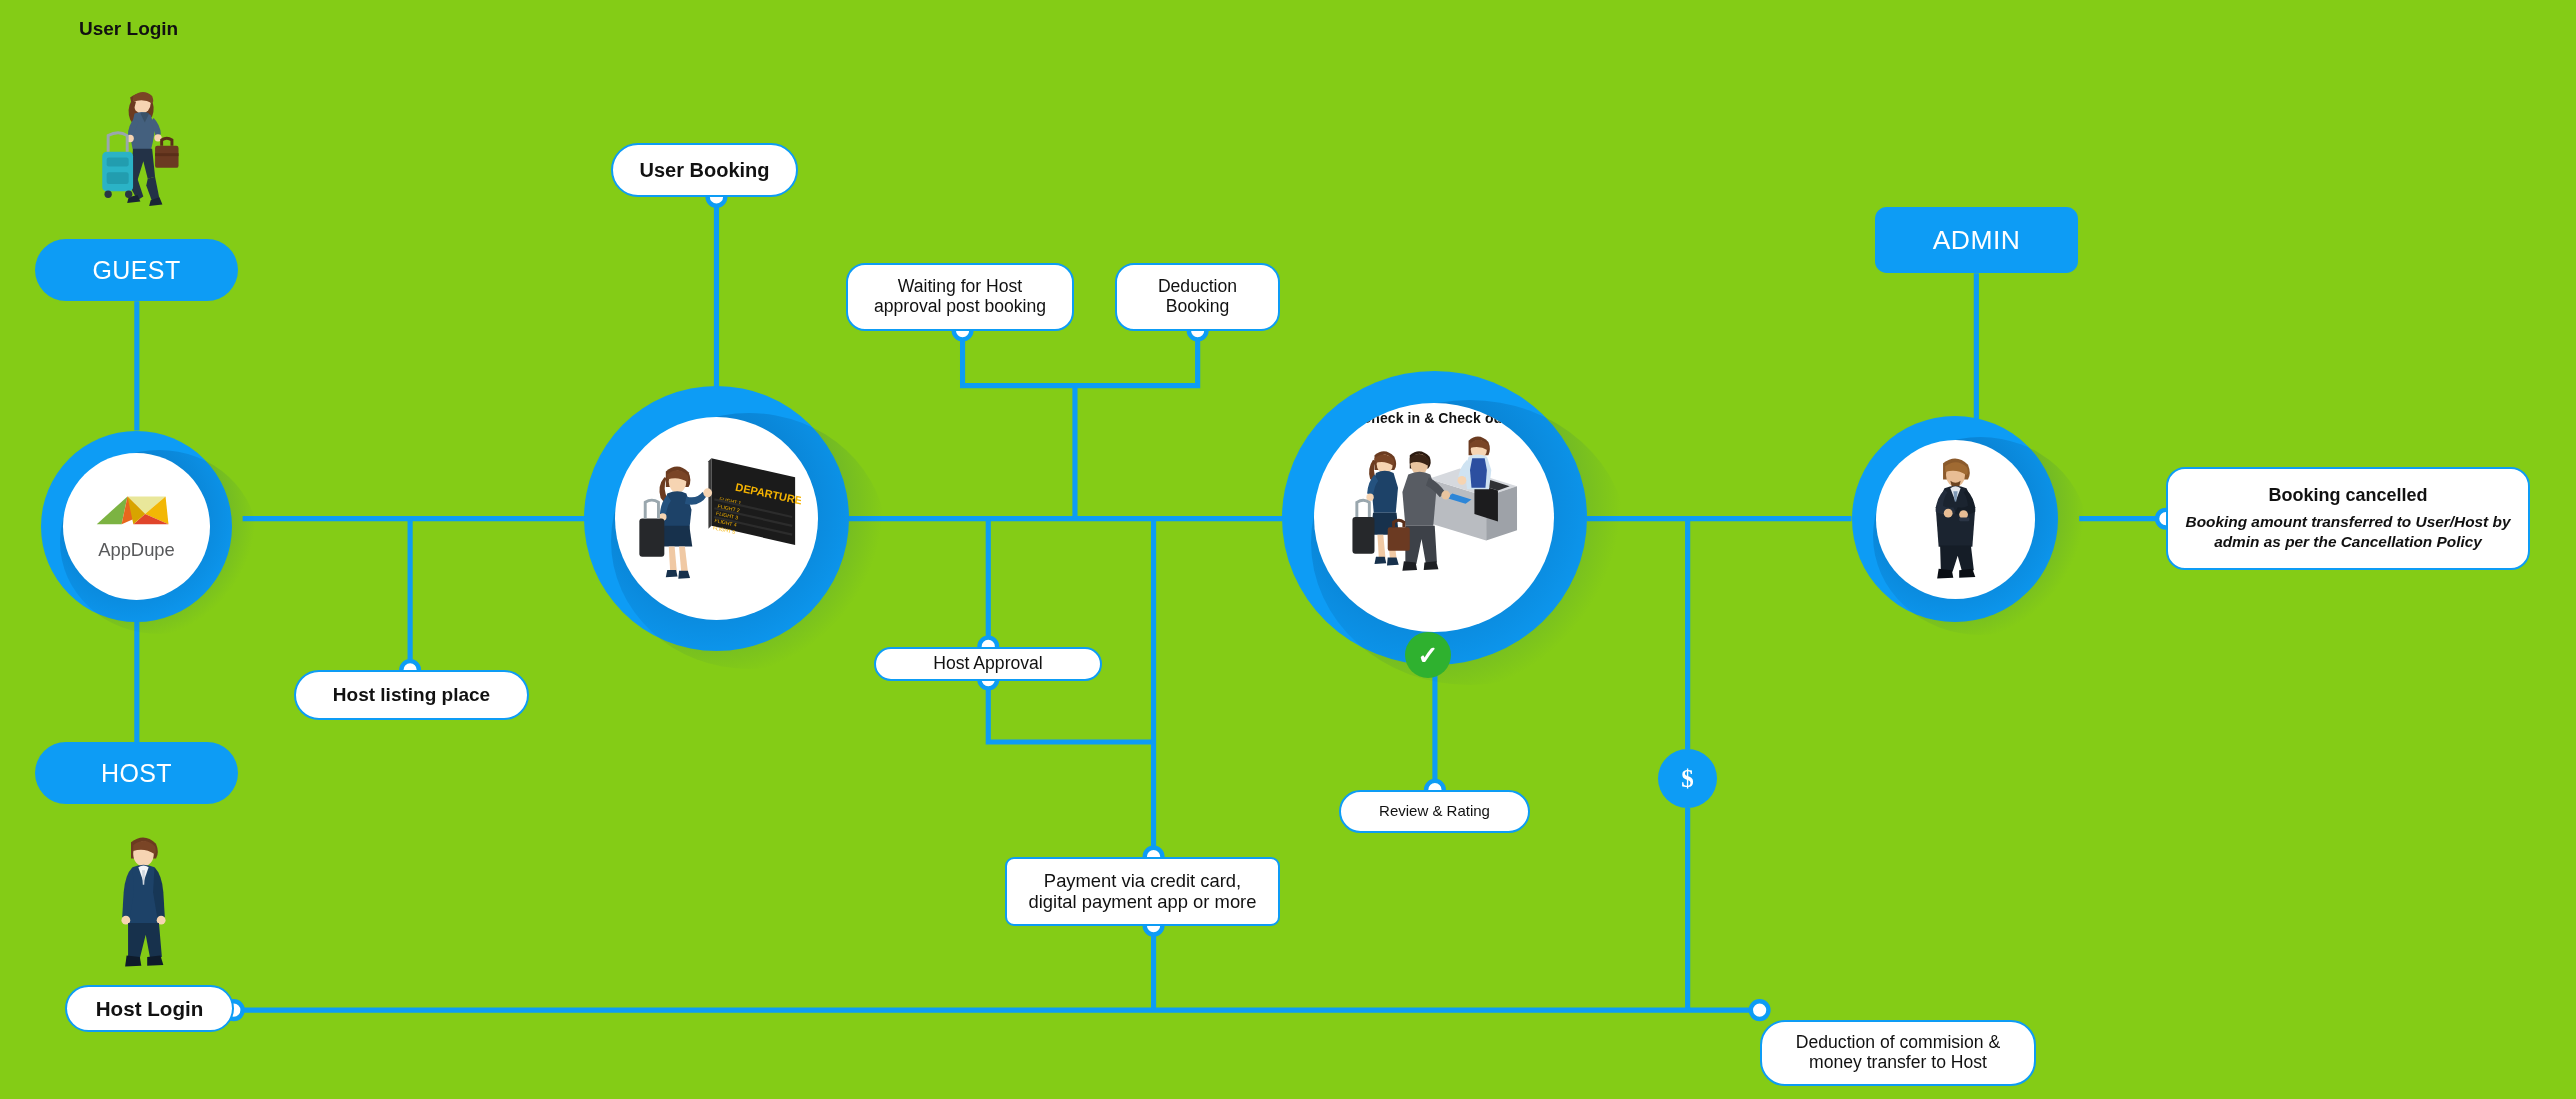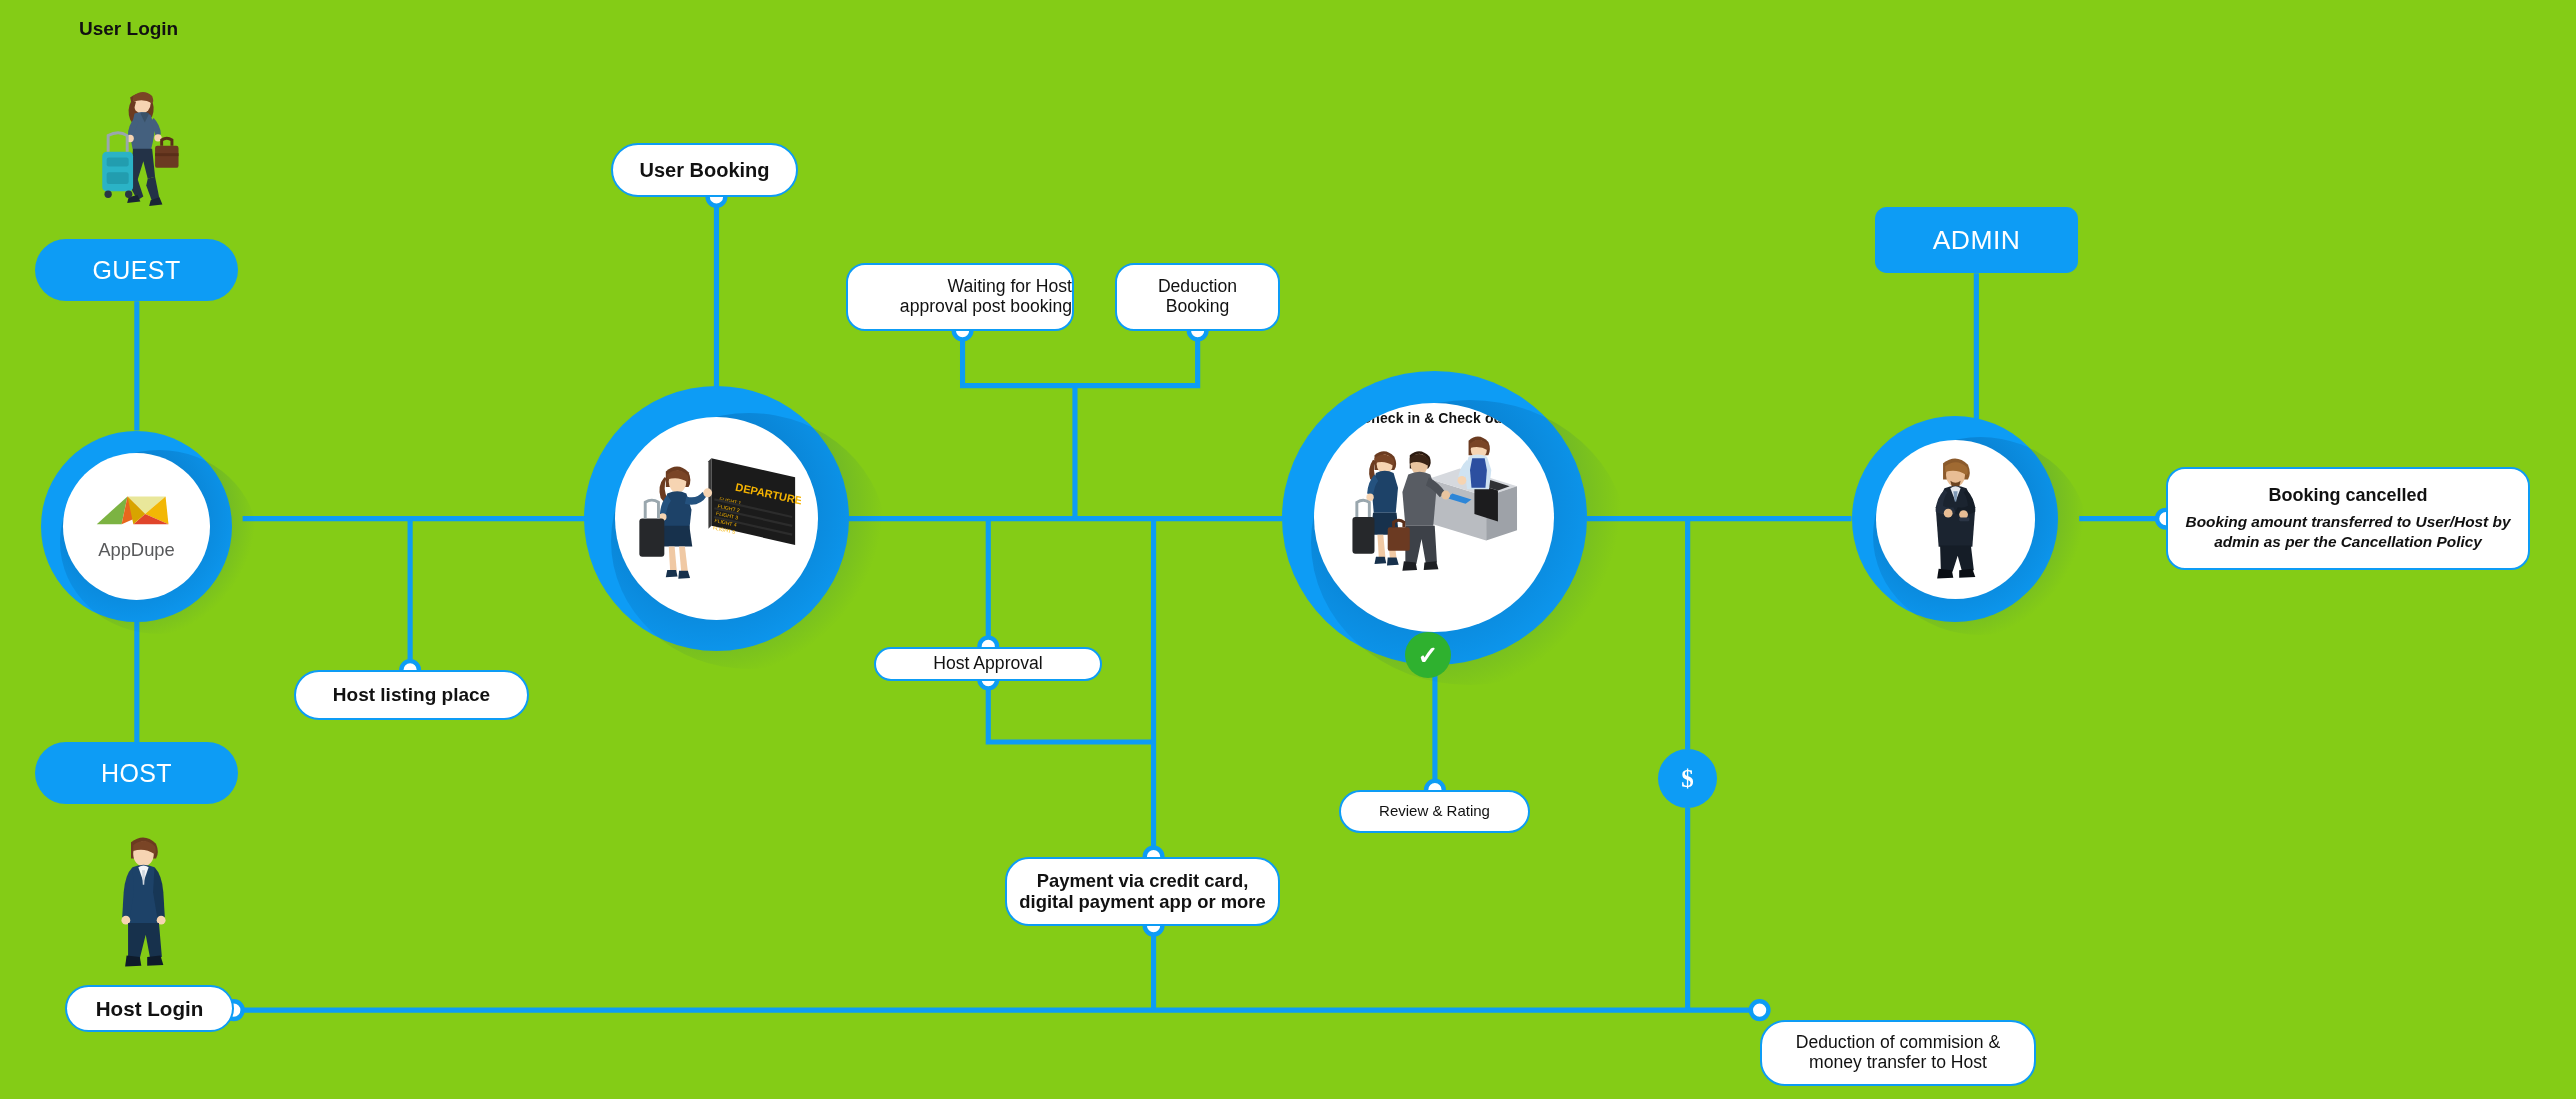--- a/index.html
+++ b/index.html
@@ -186,21 +186,21 @@
     <circle cx="79" cy="124" r="6" fill="#f6d4b2"></circle>
     <path d="M34 128 l42 0 l4 46 l-16 2 l-6 -32 l-8 32 l-16 -2 z" fill="#17314c"></path>
     <path d="M32 172 l18 2 l2 12 l-22 1 z" fill="#0e1b2a"></path>
     <path d="M60 174 l18 -2 l4 13 l-22 1 z" fill="#0e1b2a"></path>
   </svg>
 
   <div class="lbl bold" style="left:611px;top:143px;width:187px;height:54px;border-radius:734px;font-size:20px;">
     <span class="t1">User Booking</span>
   </div>
 
-  <div class="lbl" style="left:846px;top:263px;width:228px;height:68px;border-radius:19px;font-size:17.6px;align-items:flex-end;">
+  <div class="lbl" style="left:846px;top:263px;width:228px;height:68px;border-radius:19px;font-size:17.6px;">
     <span class="t1">Waiting for Host</span>
     <span class="t1">approval post booking</span>
   </div>
 
   <div class="lbl" style="left:1115px;top:263px;width:165px;height:68px;border-radius:19px;font-size:17.6px;">
     <span class="t1">Deduction</span>
     <span class="t1">Booking</span>
   </div>
 
   <div class="chip soft" style="left:1875px;top:207px;width:203px;height:66px;font-size:26.5px;">ADMIN</div>
@@ -315,21 +315,21 @@
 
     <div class="check-badge" style="left:123px;top:261px;width:46px;height:46px;">
       <span>✓</span>
     </div>
   </div>
 
   <div class="lbl" style="left:1339px;top:790px;width:191px;height:43px;border-radius:734px;font-size:15px;">
     <span class="t1">Review &amp; Rating</span>
   </div>
 
-  <div class="lbl" style="left:1005px;top:857px;width:275px;height:69px;border-radius:24px;font-size:18.4px;font-weight:bold;">
+  <div class="lbl" style="left:1005px;top:857px;width:275px;height:69px;border-radius:9px;font-size:18.4px;">
     <span class="t1">Payment via credit card,</span>
     <span class="t1">digital payment app or more</span>
   </div>
 
   <div class="dollar" style="left:1658px;top:749px;width:59px;height:59px;">
     <span>$</span>
   </div>
 
   <div class="ring" style="left:1852px;top:416px;width:206px;height:206px;">
     <div class="shadow" style="left:20.6px;top:20.6px;width:215px;height:198px;"></div>

